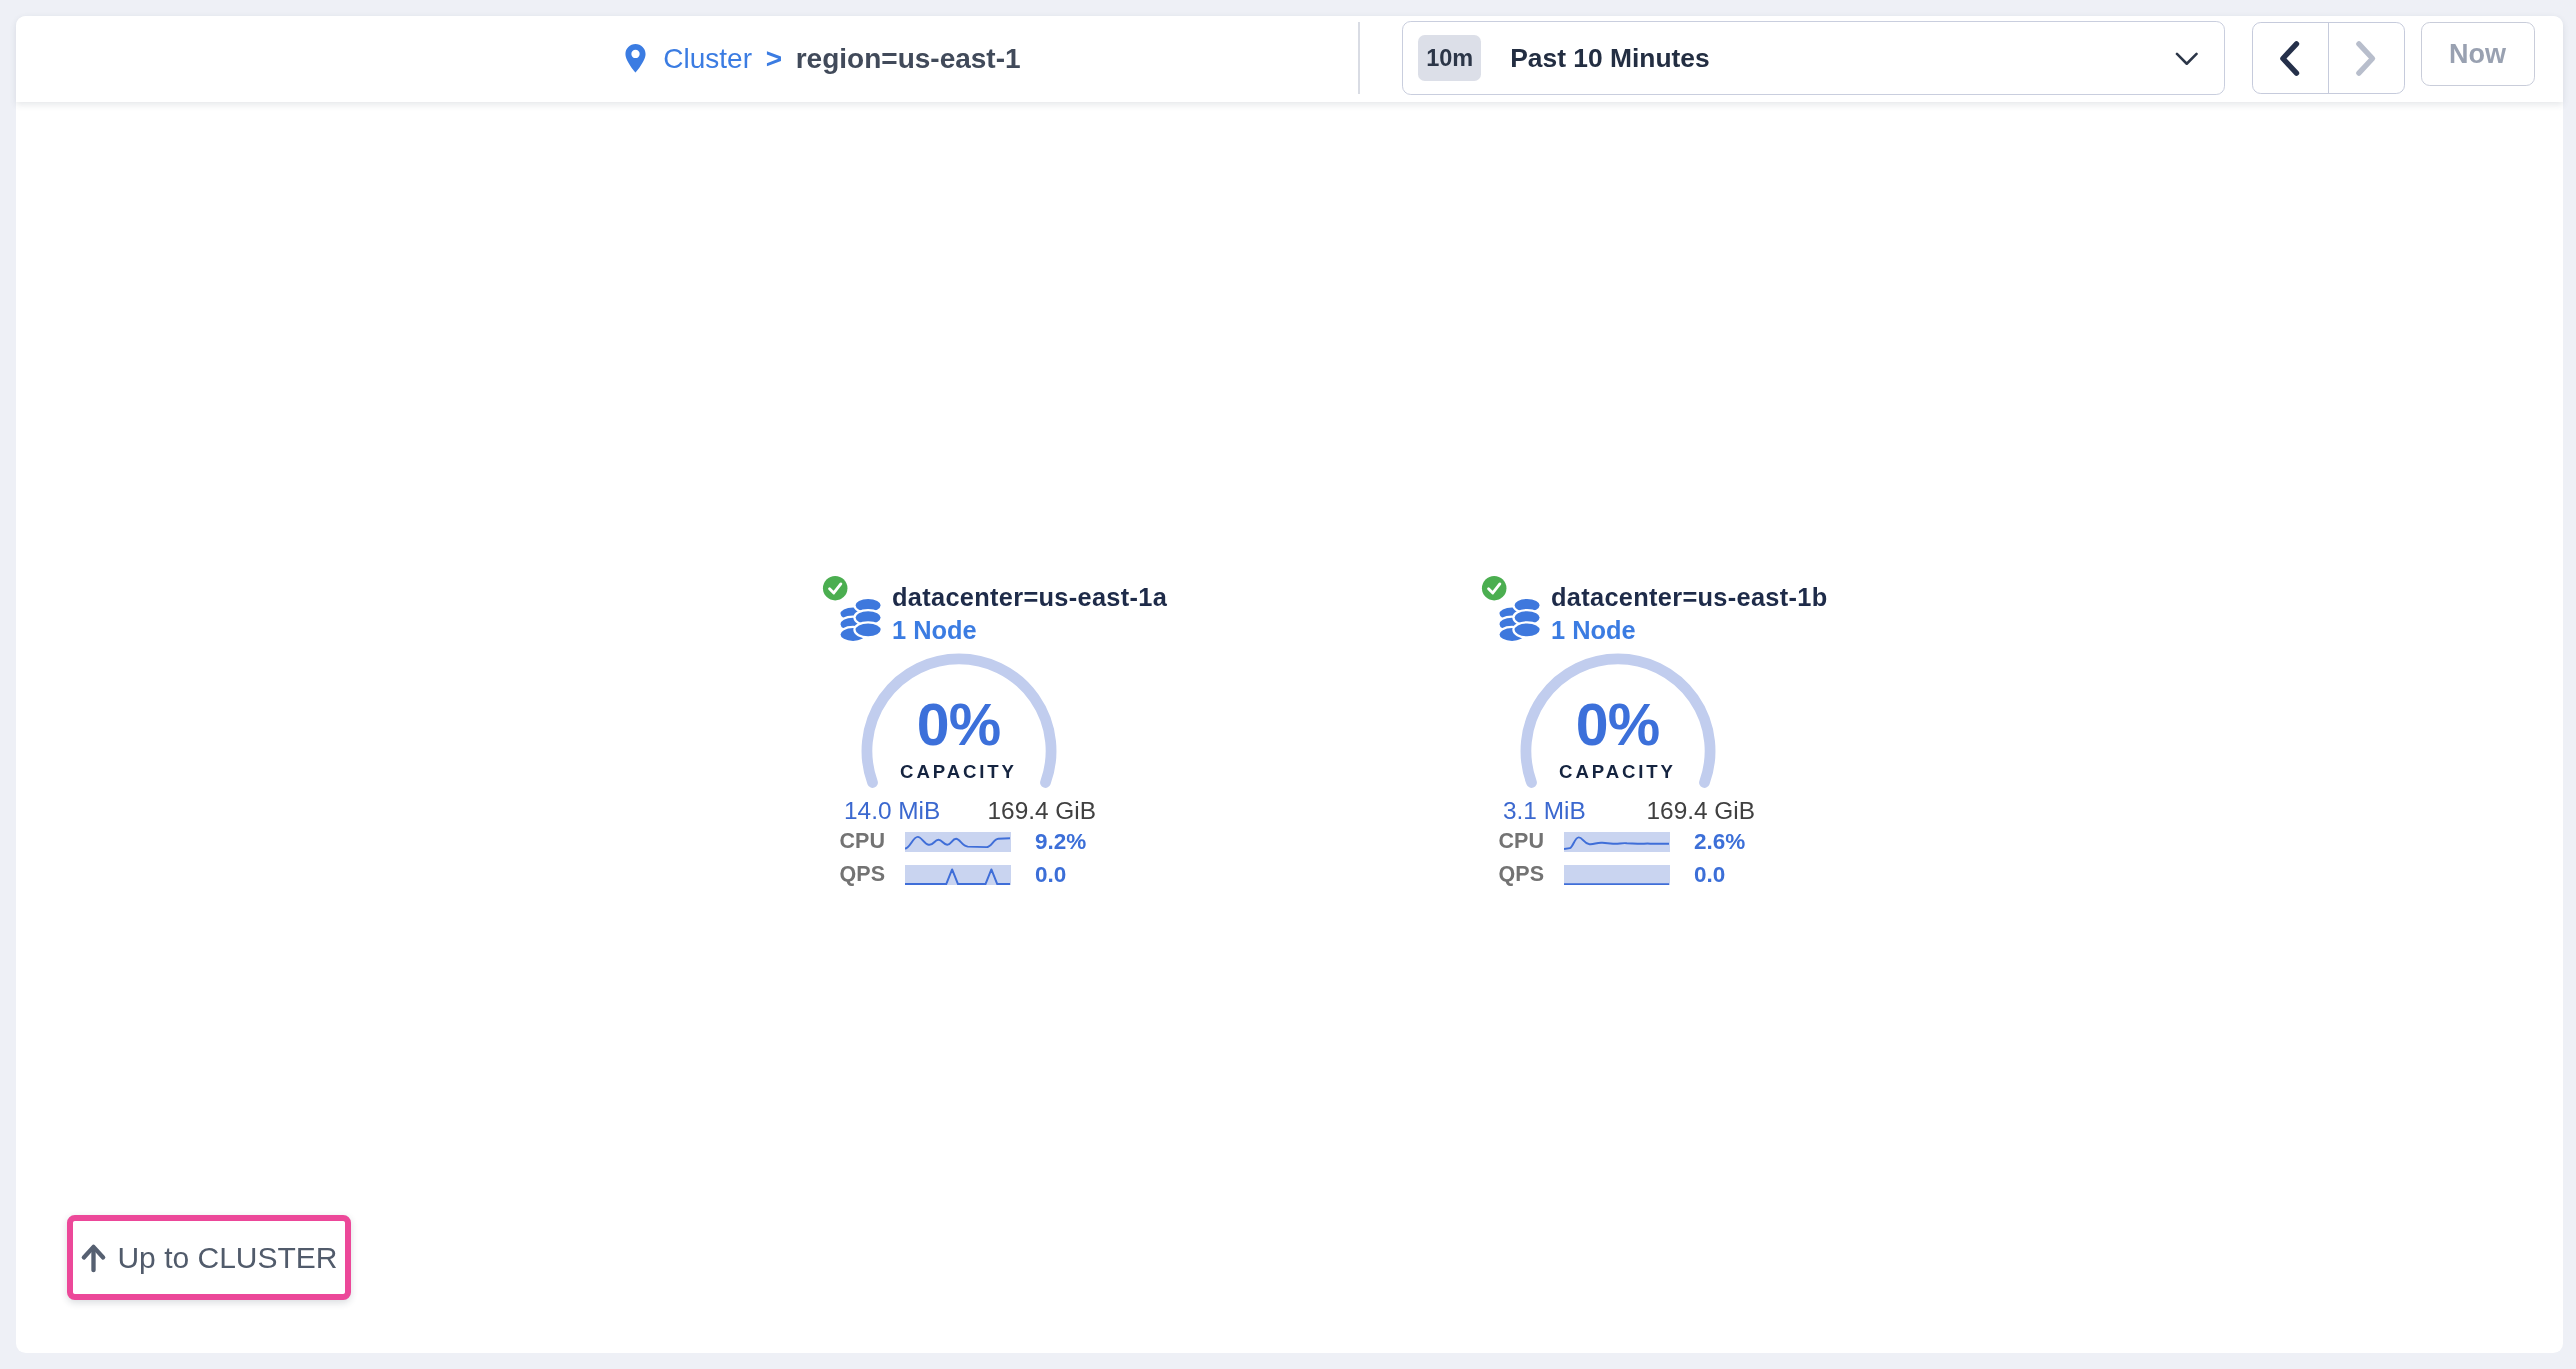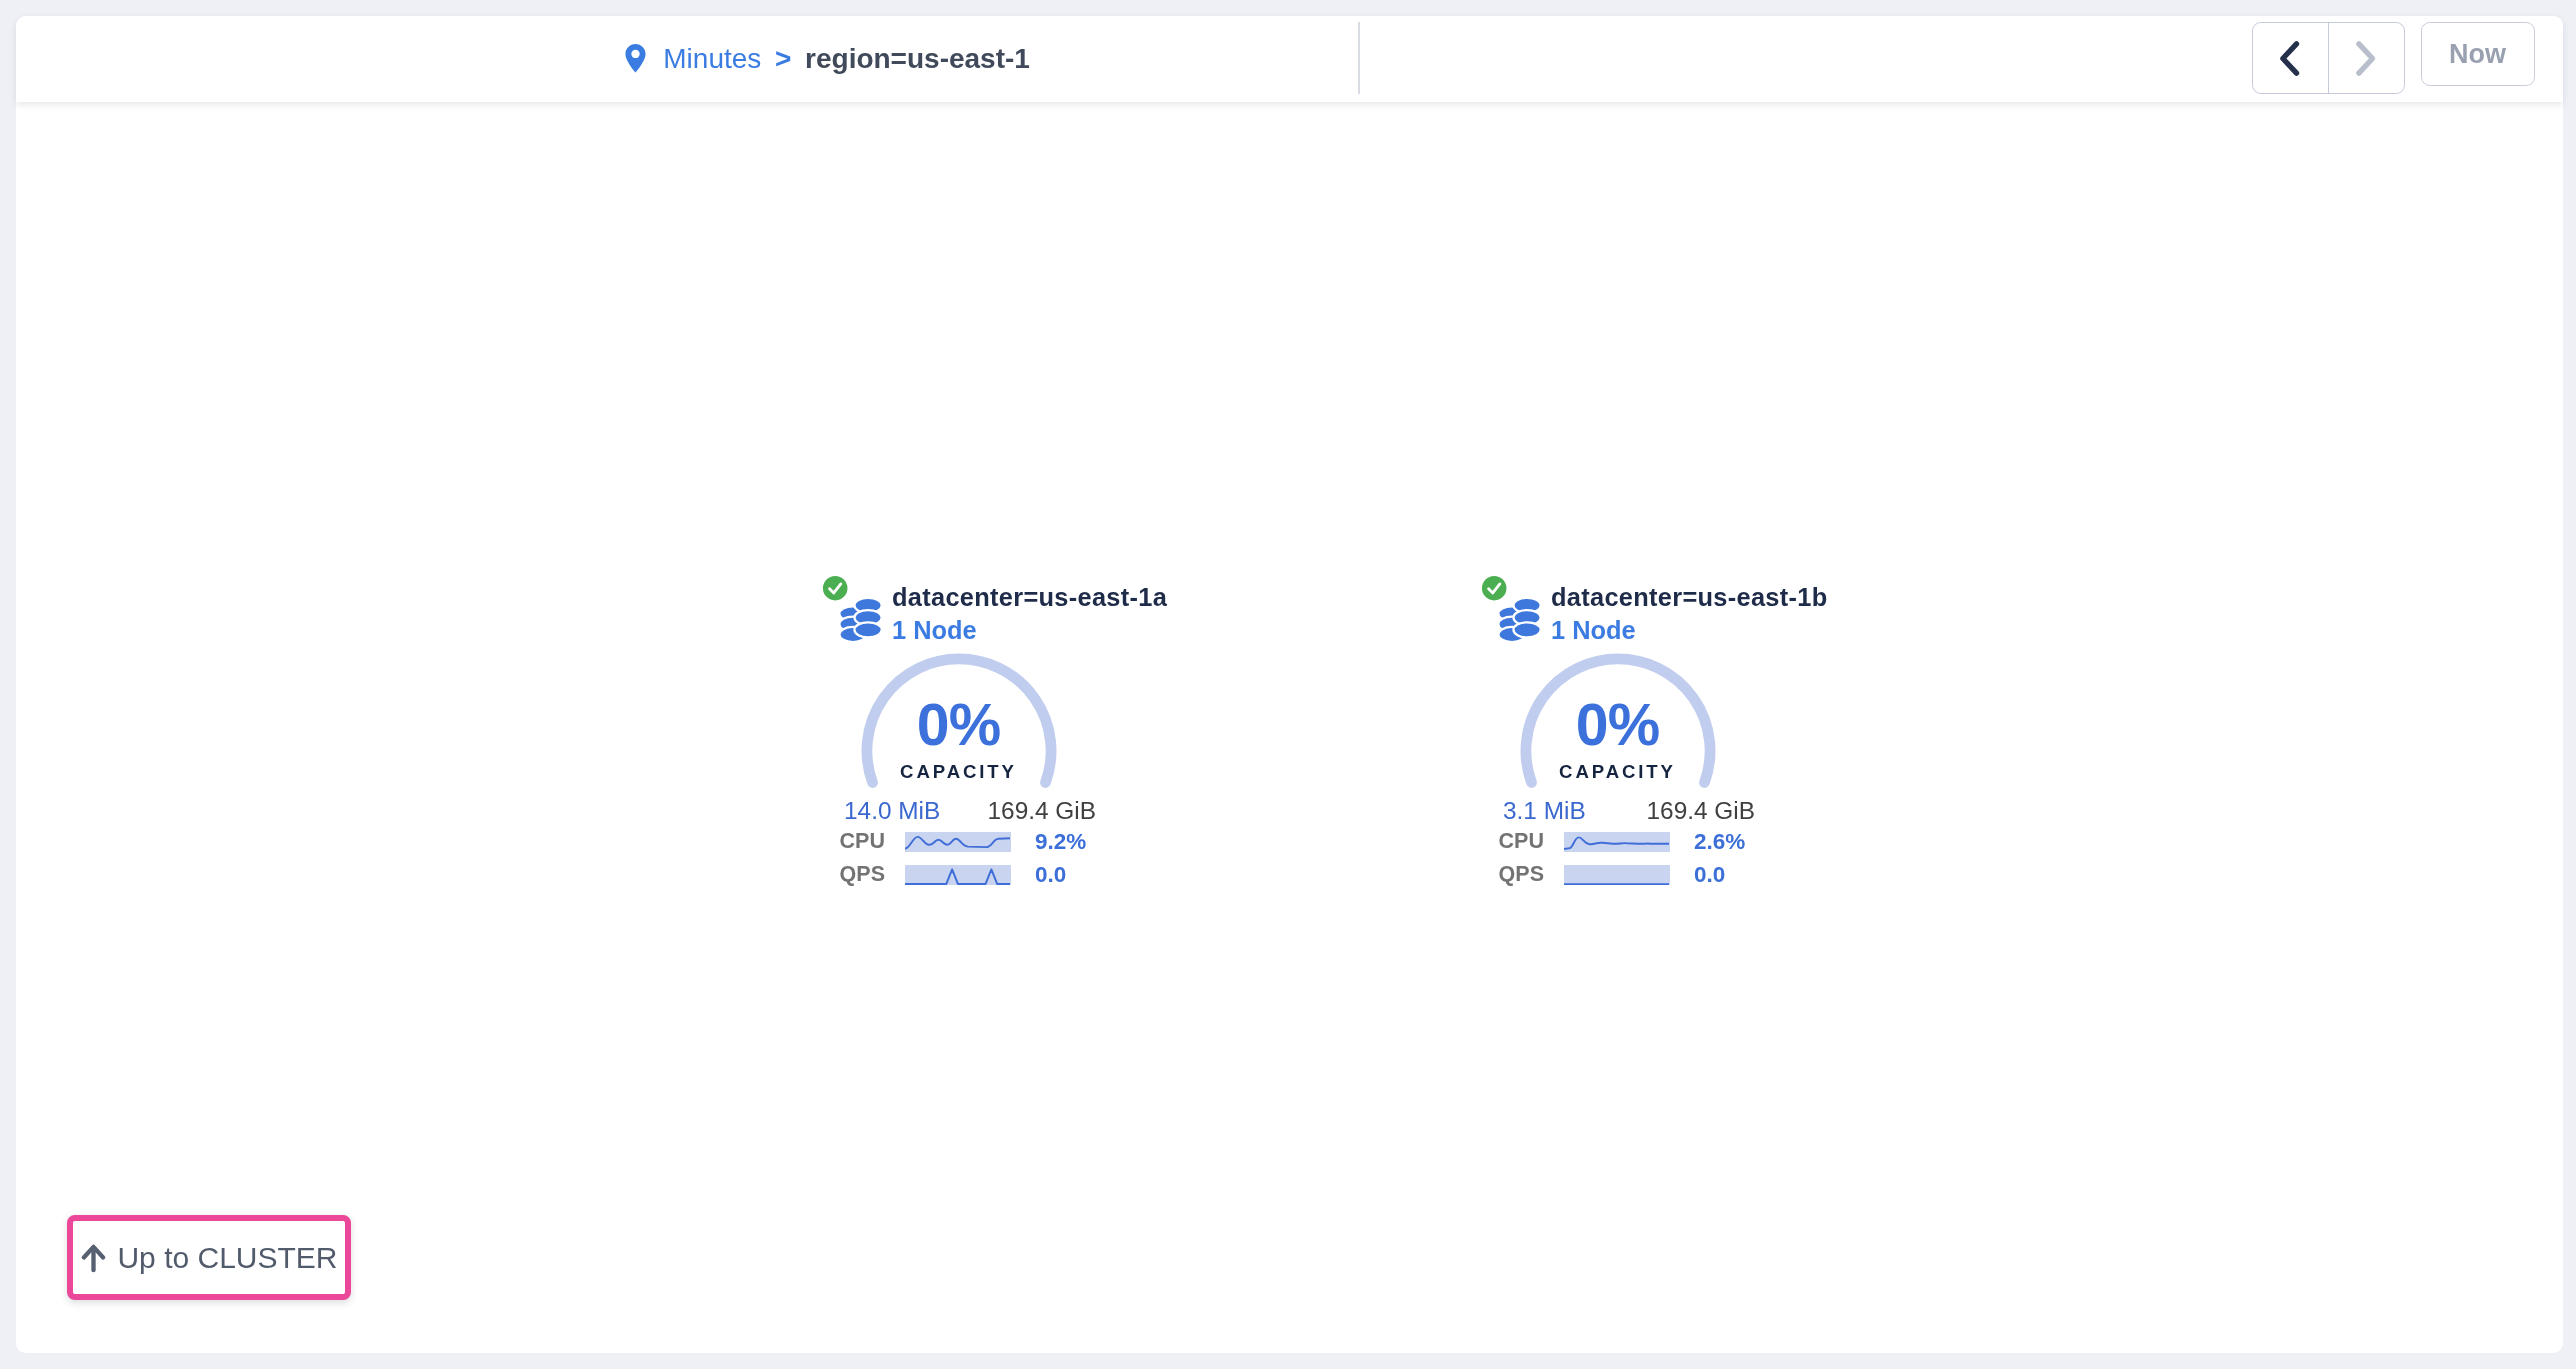--- a/index.html
+++ b/index.html
@@ -144,27 +144,34 @@
 
 <div class="canvas"></div>
 
 <div class="header-bar">
 
 
   <div class="breadcrumb">
     <svg width="29" height="37" viewBox="0 0 30 34">
       <path fill="#3b7ce2" fill-rule="evenodd" d="M15 2 C9.2 2 4.6 6.6 4.6 12.4 c0 7.6 10.4 19.2 10.4 19.2 s10.4 -11.6 10.4 -19.2 C25.4 6.6 20.8 2 15 2 z M15 16.6 a4.3 4.3 0 1 1 0 -8.6 a4.3 4.3 0 0 1 0 8.6 z"></path>
     </svg>
-    <span class="crumb-link">Minutes</span>
+    <span class="crumb-link">Cluster</span>
     <span class="crumb-sep">&gt;</span>
     <span class="crumb-cur">region=us-east-1</span>
   </div>
 
   <div class="header-divider"></div>
 
+  <div class="time-dropdown">
+    <span class="time-badge">10m</span>
+    <span class="time-label">Past 10 Minutes</span>
+    <svg class="time-chevron" width="23.5" height="13.7" viewBox="0 0 24 14">
+      <polyline points="2,2 12,12 22,2" fill="none" stroke="#2c3648" stroke-width="2.6" stroke-linecap="round" stroke-linejoin="round"></polyline>
+    </svg>
+  </div>
 
   <div class="pager">
     <div class="pg-cell">
       <svg width="25.4" height="37" viewBox="0 0 26 38">
         <polyline points="20,4 6,19 20,34" fill="none" stroke="#25304a" stroke-width="5.5" stroke-linecap="round" stroke-linejoin="round"></polyline>
       </svg>
     </div>
     <div class="pg-cell">
       <svg width="25.4" height="37" viewBox="0 0 26 38">
         <polyline points="6,4 20,19 6,34" fill="none" stroke="#b8becc" stroke-width="5.5" stroke-linecap="round" stroke-linejoin="round"></polyline>

